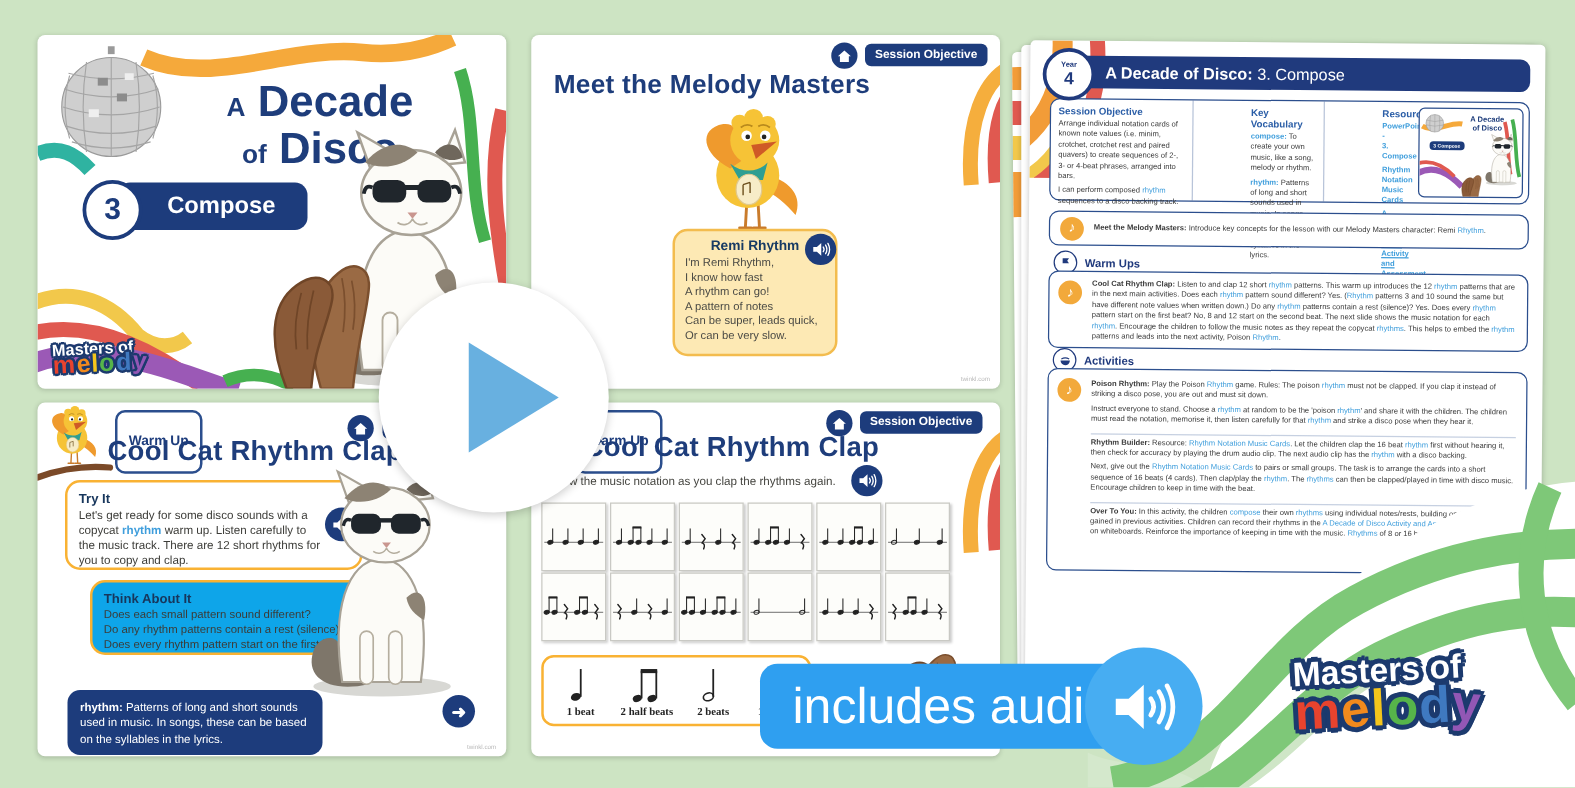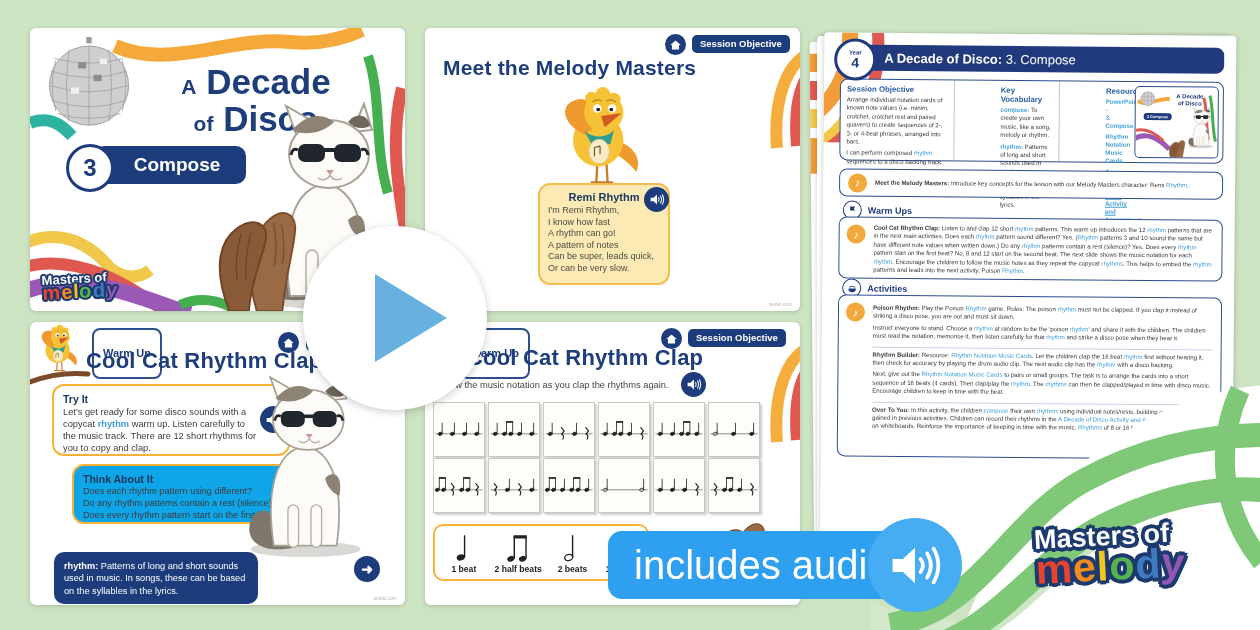--- a/index.html
+++ b/index.html
@@ -52,21 +52,21 @@
       color:#fff;font-size:9.2px;line-height:1.35;padding:8px 10px;box-sizing:border-box;}
   .b{font-weight:800;}
   .c-link{color:#3f9edc;}
   .sparkle{position:absolute;color:#fff;text-shadow:0 0 2px #e8a93c;}
   
   .rgrid{position:absolute;left:8px;top:80px;width:340px;}
   .rcard{position:absolute;width:50px;height:53px;background:#fdfdfa;border:1px solid #c9c9c4;
       box-shadow:1.5px 1.5px 2px rgba(0,0,0,.2);}
   .rcard svg{width:100%;height:100%;}
   .key-box{position:absolute;left:8px;top:202px;width:216px;height:57px;border:2px solid #f9b233;border-radius:10px;
-      background:#fff;display:flex;align-items:flex-end;justify-content:space-around;padding:4px 6px 5px;box-sizing:border-box;}
+      background:#fff;display:flex;align-items:flex-end;justify-content:space-around;padding:4px 6px 5px;box-sizing:border-box;font-family:Liberation Serif, serif;}
   .key-item{display:flex;flex-direction:column;align-items:center;}
   .key-item svg{width:30px;height:34px;}
   .key-item .lbl{font-size:8.6px;font-weight:800;color:#222;white-space:nowrap;}
   
   .doc{position:absolute;left:822px;top:34px;width:412px;height:551px;z-index:1;transform:rotate(.5deg);}
   .page-back{position:absolute;background:#fff;border-radius:4px;box-shadow:0 1px 4px rgba(0,0,0,.22);}
   .pb1{left:-10px;top:6px;width:412px;height:538px;transform:rotate(-1deg);}
   .pb2{left:-5px;top:2px;width:412px;height:544px;transform:rotate(-.5deg);}
   .stripes{position:absolute;left:0;top:12px;width:8px;height:120px;
       background:linear-gradient(#f29c38 0 18px,#fff 18px 27px,#e05950 27px 46px,#fff 46px 55px,#f2c84b 55px 74px,#fff 74px 84px,#f29c38 84px 100%);}
@@ -272,21 +272,21 @@
       <div class="box-body" style="width:196px"><span>Let's get ready for some disco sounds with a copycat </span><span class="b c-link">rhythm</span><span> warm up. Listen carefully to the music track. There are 12 short rhythms for you to copy and clap.</span></div>
     </div>
     <div class="circle-btn" style="left:230px;top:84px;width:27px;height:27px">
       <svg style="width:17px;height:14px" viewBox="0 0 60 48">
           <use href="#speaker"></use>
         </svg>
     </div>
     <div class="box-orange box-amber" style="left:22px;top:142px;width:244px;height:60px">
       <div class="box-title">Think About It</div>
       <div class="box-body" style="font-size:9.1px">
-          <div class="think-line">Does each rhythm pattern using different?</div>
+          <div class="think-line">Does each small pattern sound different?</div>
           <div class="think-line">Do any rhythm patterns contain a rest (silence)?</div>
           <div class="think-line">Does every rhythm pattern start on the first beat?</div>
         </div>
     </div>
     <div class="sparkle" style="left:248px;top:140px;font-size:18px">✦</div>
     <div class="sparkle" style="left:262px;top:160px;font-size:10px">✦</div>
     <div class="def-box"><span class="b">rhythm:</span><span> Patterns of long and short sounds used in music. In songs, these can be based on the syllables in the lyrics.</span></div>
     <svg class="abs" style="left:206px;top:50px;width:134px;height:186px" viewBox="0 0 150 210">
         <use href="#cat"></use>
       </svg>

